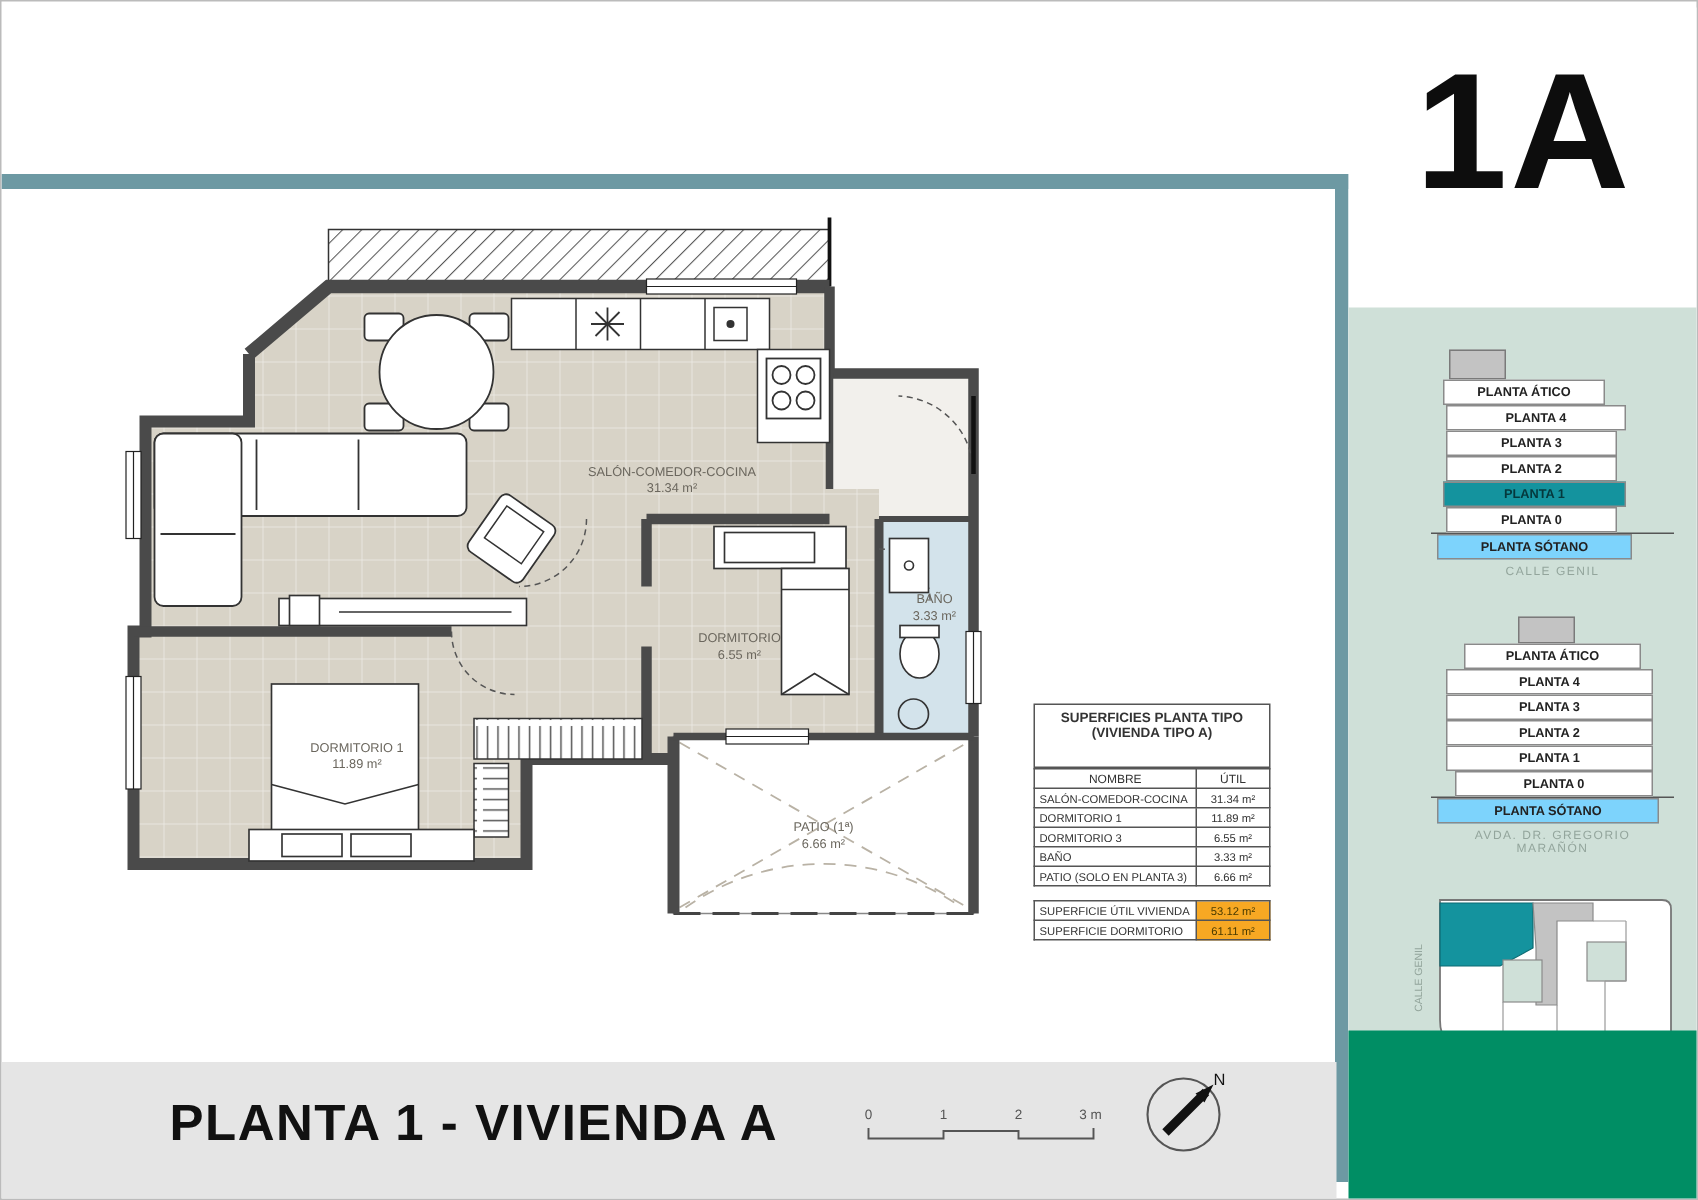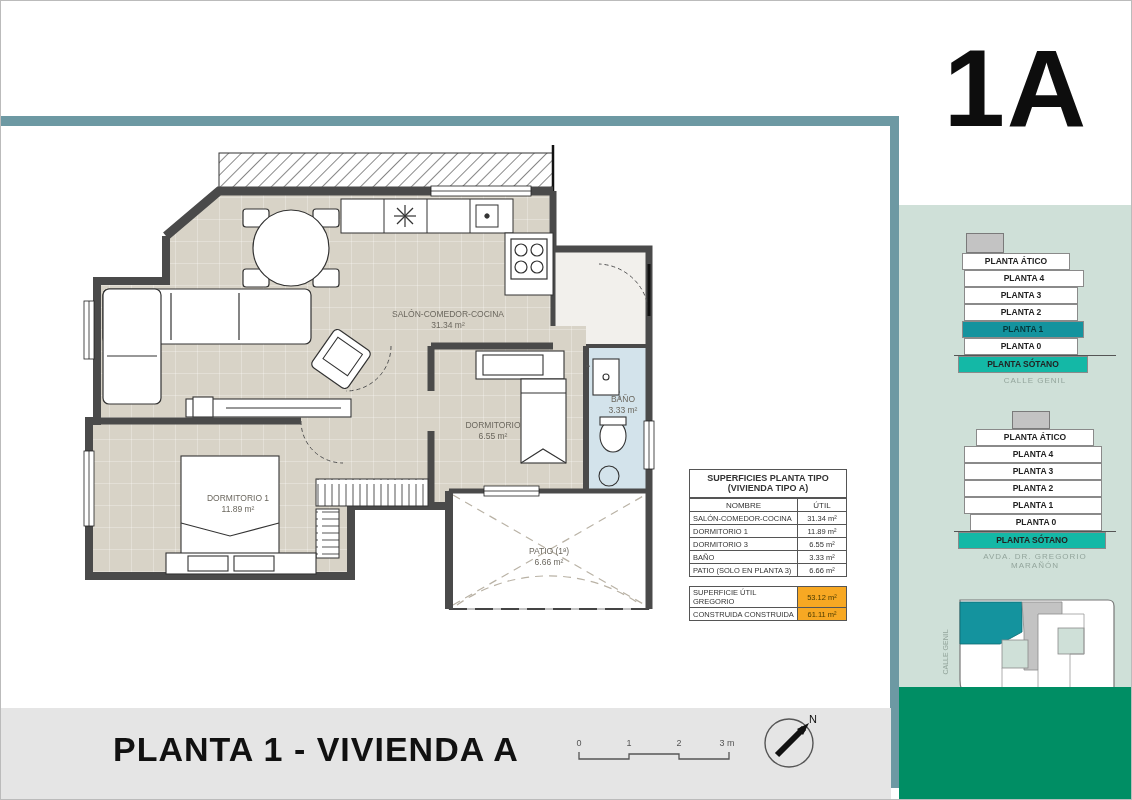--- a/index.html
+++ b/index.html
@@ -18,28 +18,28 @@
   .unit-label{position:absolute;left:0;top:28px;width:100%;text-align:center;
               font-size:110px;font-weight:bold;color:#0d0d0d;letter-spacing:2px;line-height:1;}
   .side-panel{position:absolute;left:0;top:180px;width:272px;height:502px;background:#cfe0d8;margin-top:20px;}
   .side-green{position:absolute;left:0;top:682px;width:234px;height:118px;background:#008e64;}
   .stack{position:relative;width:150px;margin:0 auto;}
   .stack1{margin-top:28px;} .stack2{margin-top:26px;}
   .stack .roof{height:20px;background:#c3c3c3;border:1px solid #7a7a7a;box-sizing:border-box;}
   .stack .floor-row{height:17px;line-height:15px;text-align:center;font-size:8.5px;font-weight:bold;
         color:#222;background:#fff;border:1px solid #8a8a8a;box-sizing:border-box;position:relative;}
   .stack .floor-row.hl{background:#14939e;color:#05383c;}
-  .stack .floor-row.base{background:#14b8a6;}
+  .stack .floor-row.base{background:#7dd3fc;}
   .groundline{height:1px;background:#555;margin:0 -6px;}
   .stack-caption{margin-top:3px;text-align:center;font-size:8px;color:#93a59c;letter-spacing:1px;}
   .siteplan{position:relative;width:190px;margin:22px auto 0;}
   
   .plan{position:absolute;left:20px;top:130px;}
   .areatable{position:absolute;left:688px;top:468px;width:158px;font-size:7.5px;color:#333;}
-  .areatable .ttl{border:1px solid #555;background:#fff;text-align:center;font-weight:bold;font-size:9px;padding:3px 0 4px;}
+  .areatable .ttl{border:1px solid #555;background:#fff;text-align:center;font-weight:bold;font-size:9px;padding:3px 0 18px;}
   .areatable table{border-collapse:collapse;width:100%;background:#fff;}
   .areatable td,.areatable th{border:1px solid #555;padding:1px 3px;height:10px;}
   .areatable th{font-weight:normal;text-align:center;font-size:8px;}
   .areatable td.val{text-align:center;width:42px;}
   .totals{margin-top:9px;}
   .totals td.val{background:#f7a823;color:#4a3b00;font-weight:normal;}
   svg text{font-family:"Liberation Sans", sans-serif;}
 </style>
 </head>
 <body>
@@ -252,25 +252,25 @@
           </tr>
       <tr>
             <td>PATIO (SOLO EN PLANTA 3)</td>
             <td class="val">6.66 m²</td>
           </tr>
     </tbody>
       </table>
     <table class="totals">
       <tbody>
           <tr>
-            <td>SUPERFICIE ÚTIL GREGORIO</td>
+            <td>SUPERFICIE ÚTIL VIVIENDA</td>
             <td class="val">53.12 m²</td>
           </tr>
       <tr>
-            <td>CONSTRUIDA CONSTRUIDA</td>
+            <td>SUPERFICIE DORMITORIO</td>
             <td class="val">61.11 m²</td>
           </tr>
     </tbody>
       </table>
   </div>
 
   <div class="footer">
     <div class="footer-title">PLANTA 1 - VIVIENDA A</div>
   </div>
   <svg class="scalebar" viewBox="0 0 180 55">

